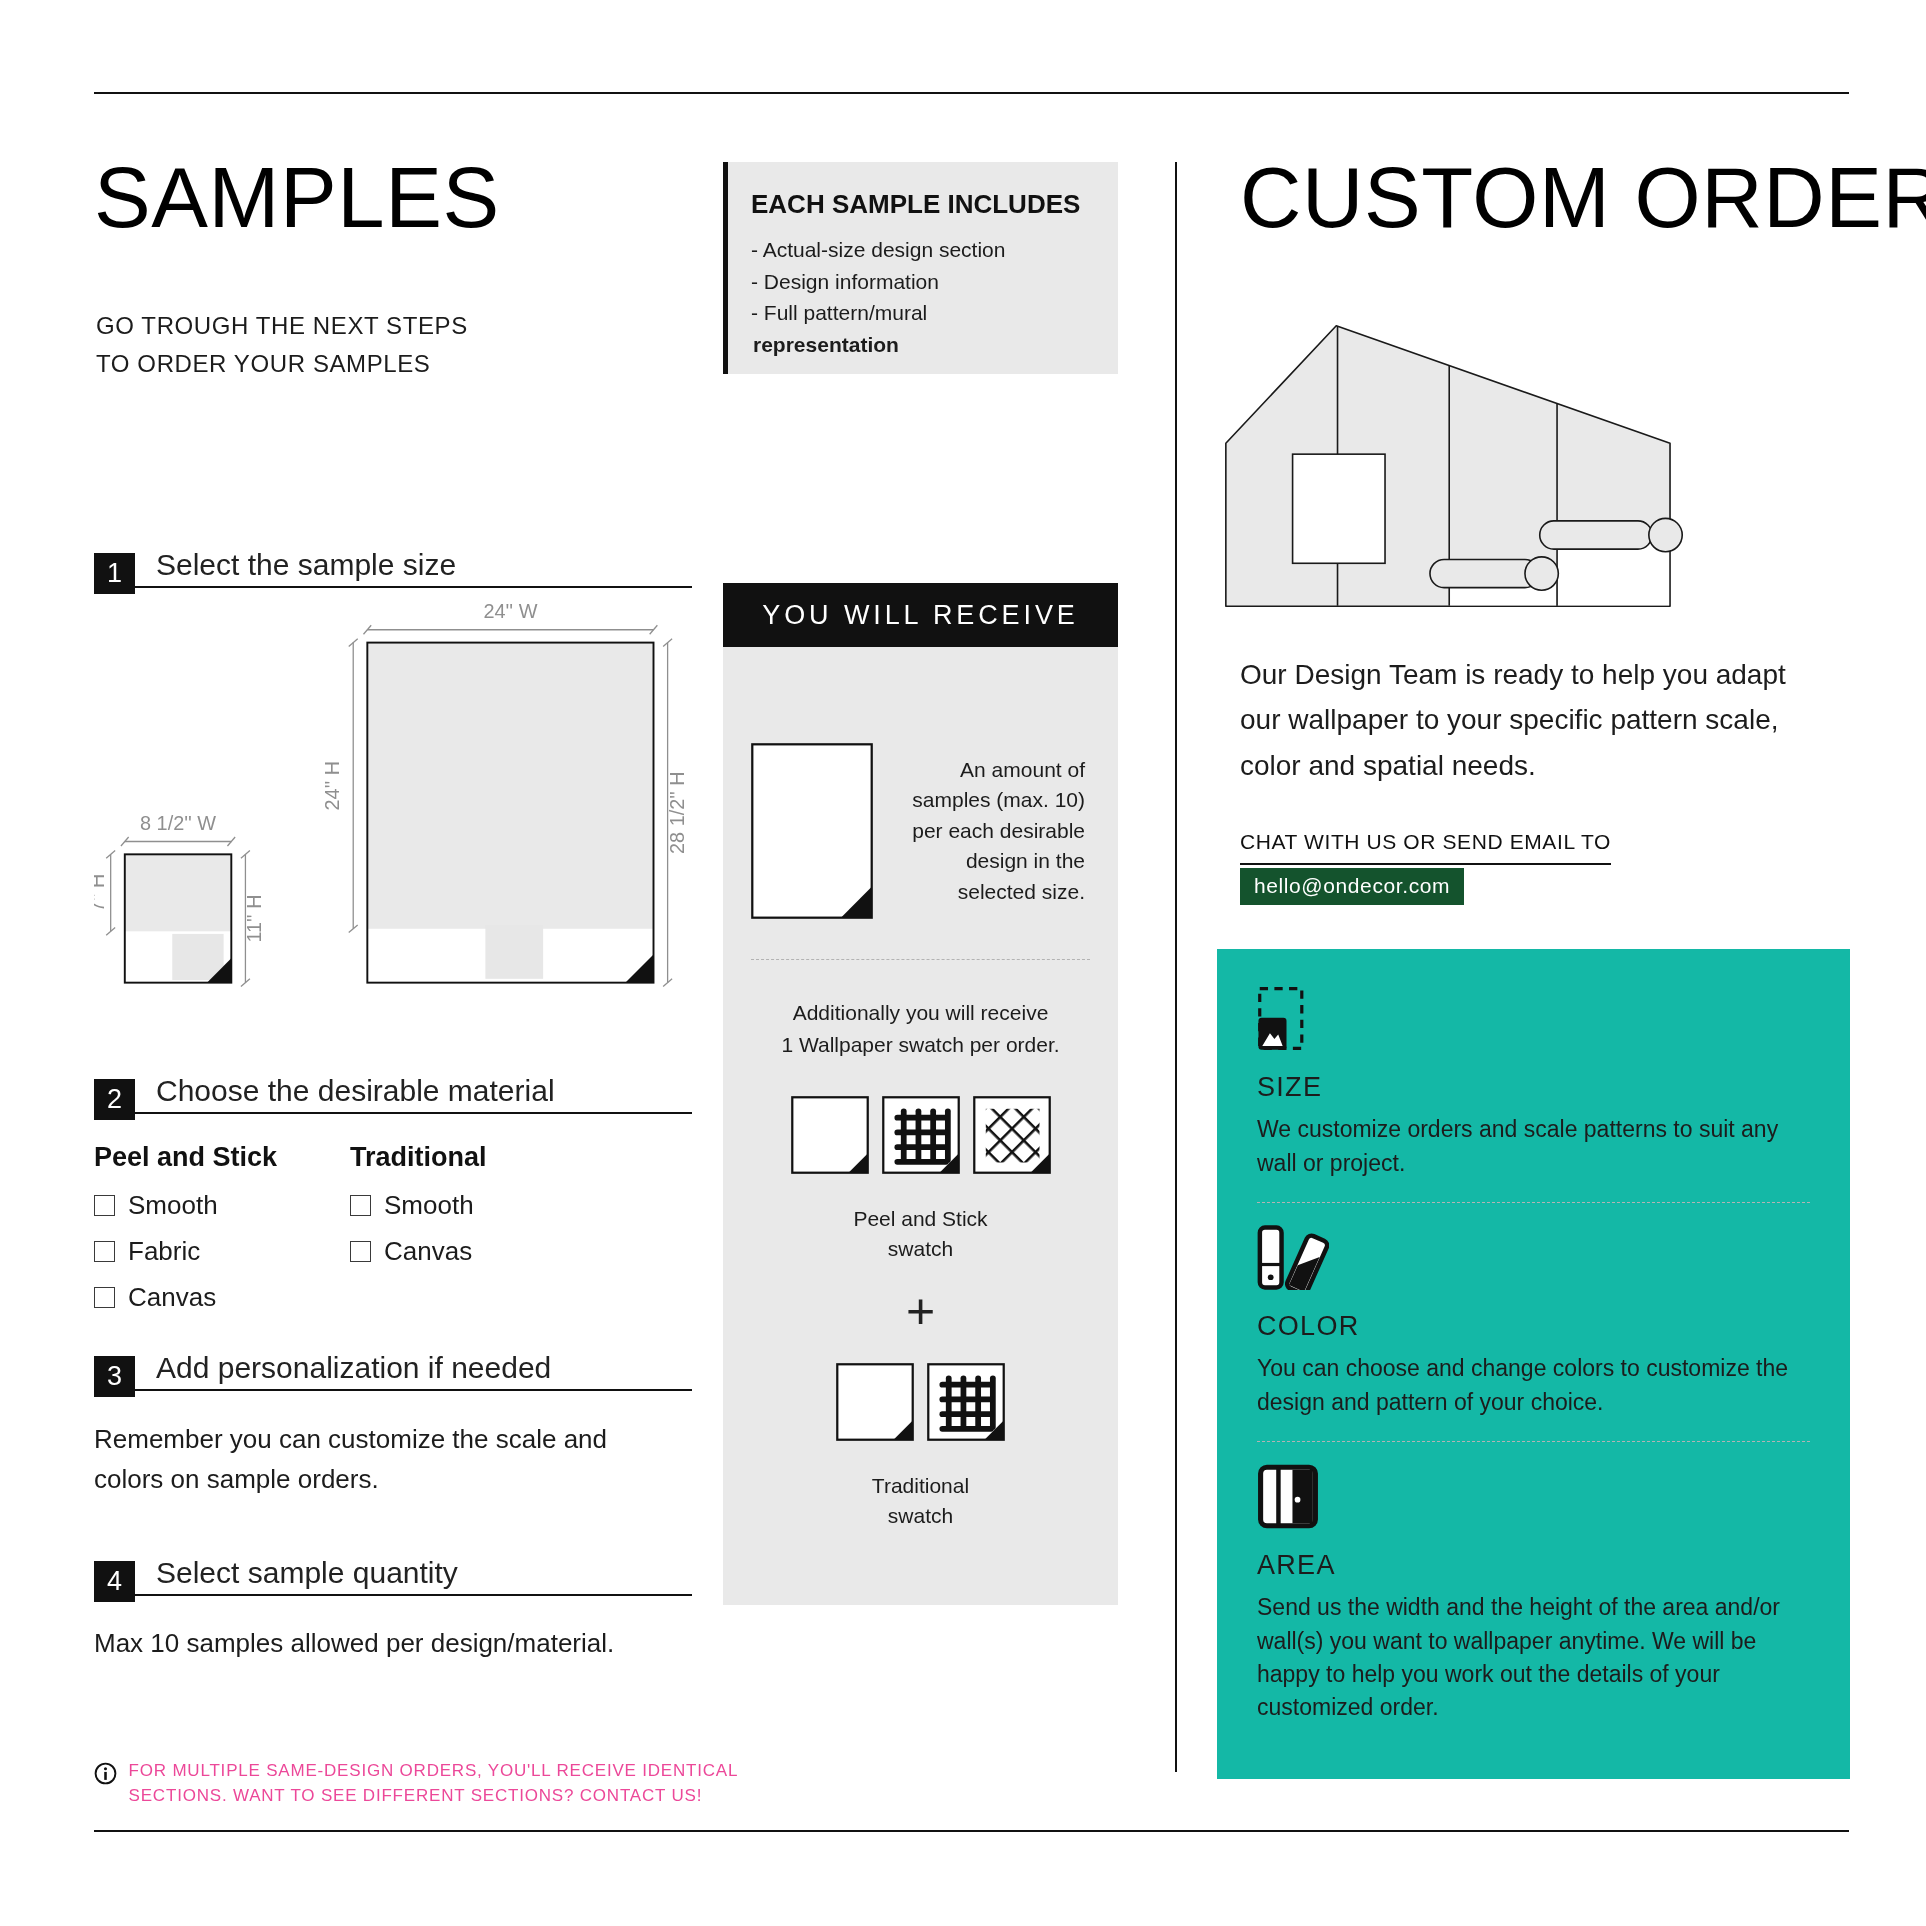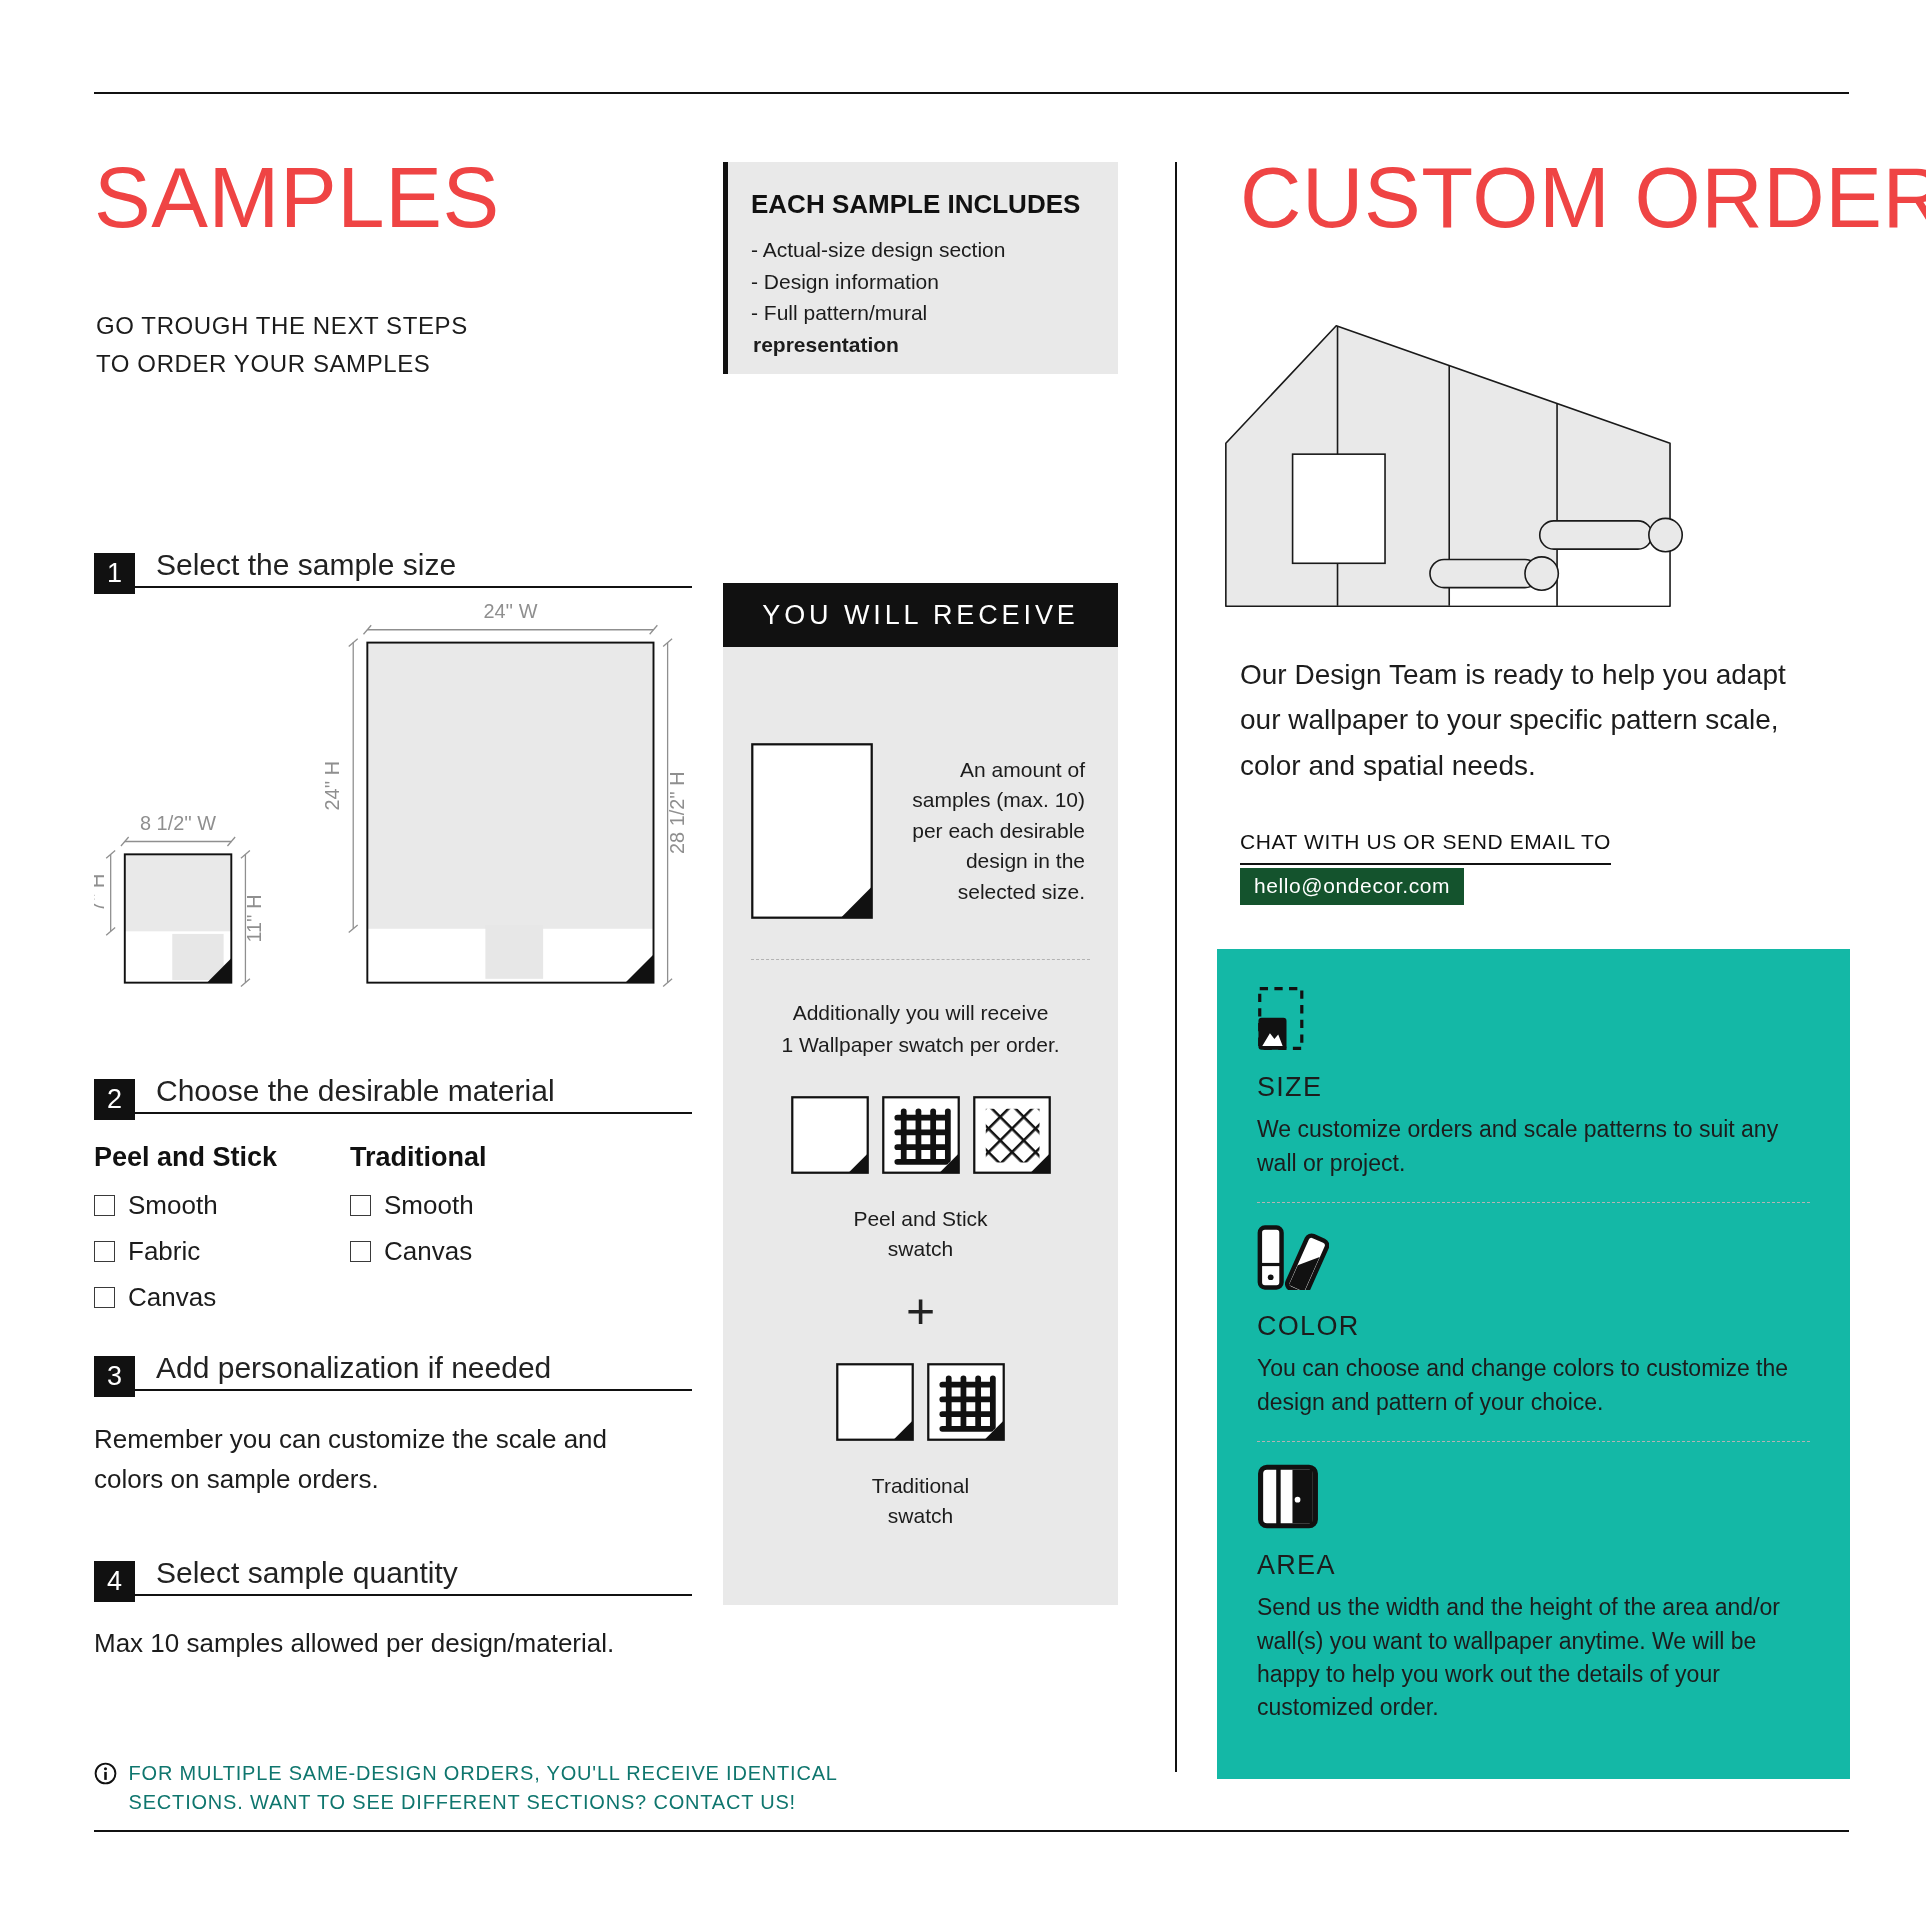--- a/index.html
+++ b/index.html
@@ -4,21 +4,21 @@
 <style>
   html,body{margin:0;padding:0;background:#fff;}
   #page{position:relative;width:1926px;height:1926px;background:#ffffff;
         font-family:"Liberation Sans",sans-serif;color:#1a1a1a;overflow:hidden;}
   .hr{position:absolute;height:1.9px;background:#111;}
   #top-rule{left:94px;right:77px;top:92px;}
   #bottom-rule{left:94px;right:77px;top:1830px;}
   #col-divider{position:absolute;left:1175px;top:162px;width:1.9px;height:1610px;background:#111;}
 
   
-  .big-title{position:absolute;font-size:85px;font-weight:300;letter-spacing:0.6px;color:#ef4444;white-space:nowrap;}
+  .big-title{position:absolute;font-size:85px;font-weight:300;letter-spacing:0.6px;color:#000000;white-space:nowrap;}
   #samples-title{left:94px;top:149px;}
   #custom-title{left:1240px;top:149px;}
 
   
   #intro{position:absolute;left:96px;top:307px;font-size:24px;letter-spacing:0.6px;line-height:1.6;color:#1c1c1c;}
 
   .step-header{position:absolute;left:94px;width:598px;height:42px;border-bottom:2.6px solid #111;}
   .step-badge{position:absolute;left:0;bottom:-7.7px;width:41px;height:41px;background:#111;color:#fff;
               display:flex;align-items:center;justify-content:center;font-size:27px;}
   .step-title{position:absolute;left:62px;bottom:3.9px;font-size:30px;color:#222;white-space:nowrap;}
@@ -36,21 +36,21 @@
   .mat-title{font-size:27px;font-weight:bold;color:#111;margin-bottom:16.7px;white-space:nowrap;}
   .mat-item{display:flex;align-items:center;margin-bottom:15.4px;font-size:26px;color:#1c1c1c;}
   .checkbox{width:19px;height:19px;border:1.9px solid #3a3a3a;margin-right:13px;background:#fff;flex:none;}
 
   .step-text{position:absolute;left:94px;font-size:26px;line-height:1.55;color:#1c1c1c;}
   #step3-text{top:1419px;width:546px;}
   #step4-text{top:1623px;width:598px;}
 
   #note{position:absolute;left:94px;top:1759px;display:flex;align-items:flex-start;}
   #note svg{flex:none;margin-top:2.6px;}
-  #note-text{margin-left:11.6px;font-size:20px;letter-spacing:0.8px;line-height:1.45;color:#0f766e;}
+  #note-text{margin-left:11.6px;font-size:17px;letter-spacing:0.8px;line-height:1.45;color:#ec4899;}
 
   
   #includes-box{position:absolute;left:723px;top:162px;width:395px;height:212px;box-sizing:border-box;
                 background:#e9e9e9;border-left:5.1px solid #111;padding:27px 23px;}
   #includes-title{font-size:26px;font-weight:bold;color:#111;margin-bottom:14px;}
   .includes-item{font-size:21px;color:#1c1c1c;line-height:1.5;}
   .includes-item.cont{margin-left:2px;font-weight:bold;}
 
   #receive-header{position:absolute;left:723px;top:583px;width:395px;height:64px;background:#111;color:#fff;
                   display:flex;align-items:center;justify-content:center;font-size:27px;letter-spacing:3.9px;white-space:nowrap;}

